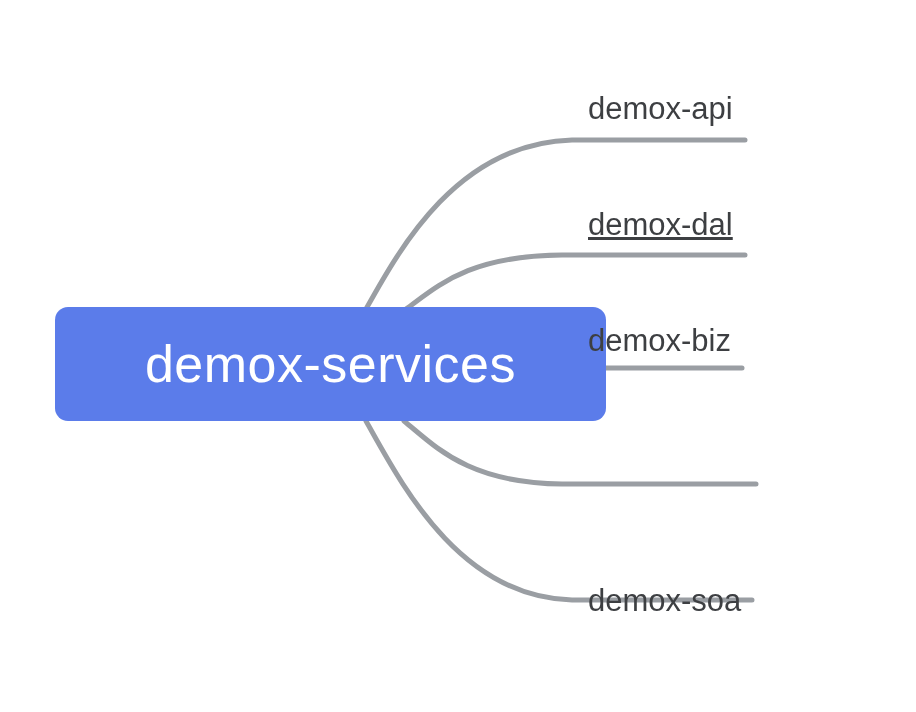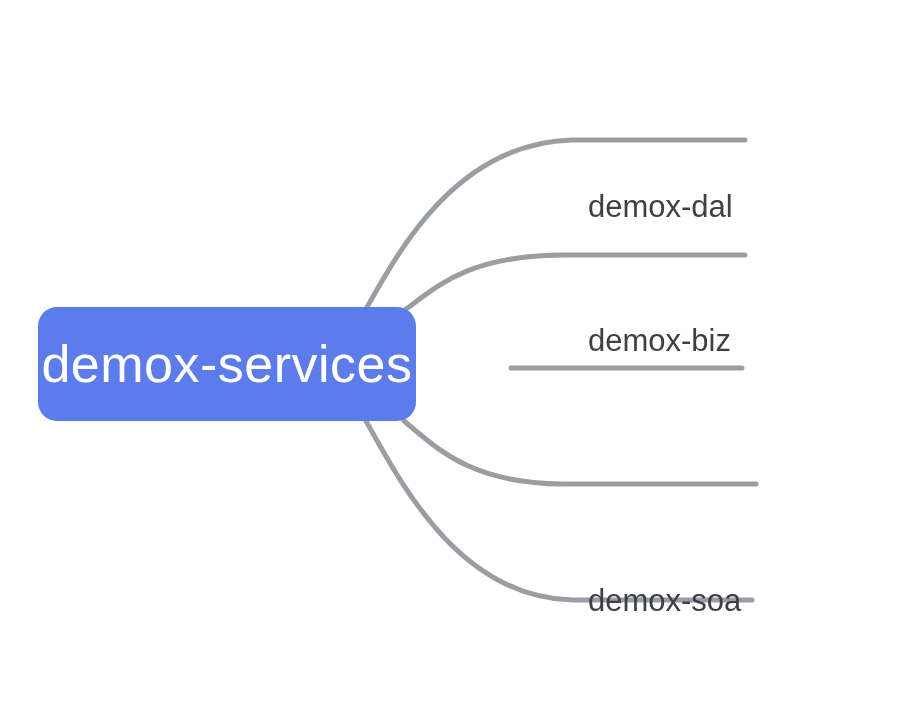--- a/index.html
+++ b/index.html
@@ -27,26 +27,26 @@
     width: 916px; height: 712px;
   }
   .connector-layer path {
     fill: none;
     stroke: var(--connector);
     stroke-width: 5;
     stroke-linecap: round;
   }
   .root-node {
     position: absolute;
-    left: 38px;
+    left: 55px;
     top: 307px;
-    width: 378px;
+    width: 551px;
     height: 114px;
     background: var(--root-fill);
-    border-radius: 19px;
+    border-radius: 13px;
     display: flex;
     align-items: center;
     justify-content: center;
     cursor: pointer;
   }
   .root-node .root-label {
     color: var(--root-text);
     font-size: 52px;
     font-weight: 500;
     letter-spacing: 0.5px;
@@ -55,21 +55,21 @@
   .branch-node {
     position: absolute;
     left: 588px;
     color: var(--branch-text);
     font-size: 31px;
     line-height: 31px;
     white-space: nowrap;
     cursor: pointer;
   }
   .branch-node.b0 { top: 93px; }
-  .branch-node.b1 { top: 191px; }
+  .branch-node.b1 { top: 209px; text-decoration: underline; }
   .branch-node.b2 { top: 325px; }
   .branch-node.b3 { top: 441px; }
   .branch-node.b4 { top: 585px; }
 </style>
 </head>
 <body>
 
 <div class="stage">
 
   <svg class="connector-layer" viewBox="0 0 916 712" aria-hidden="true">
@@ -77,17 +77,18 @@
     <path d="M 406 309 C 438 286, 468 256, 562 255 L 745 255"></path>
     <path d="M 511 368 L 742 368"></path>
     <path d="M 404 421 C 436 447, 468 483, 562 484 L 756 484"></path>
     <path d="M 366 421 C 400 481, 458 597, 572 600 L 752 600"></path>
   </svg>
 
   <div class="root-node">
     <span class="root-label">demox-services</span>
   </div>
 
+  <div class="branch-node b0">demox-api</div>
   <div class="branch-node b1">demox-dal</div>
   <div class="branch-node b2">demox-biz</div>
   <div class="branch-node b4">demox-soa</div>
 
 </div>
 
 </body></html>

